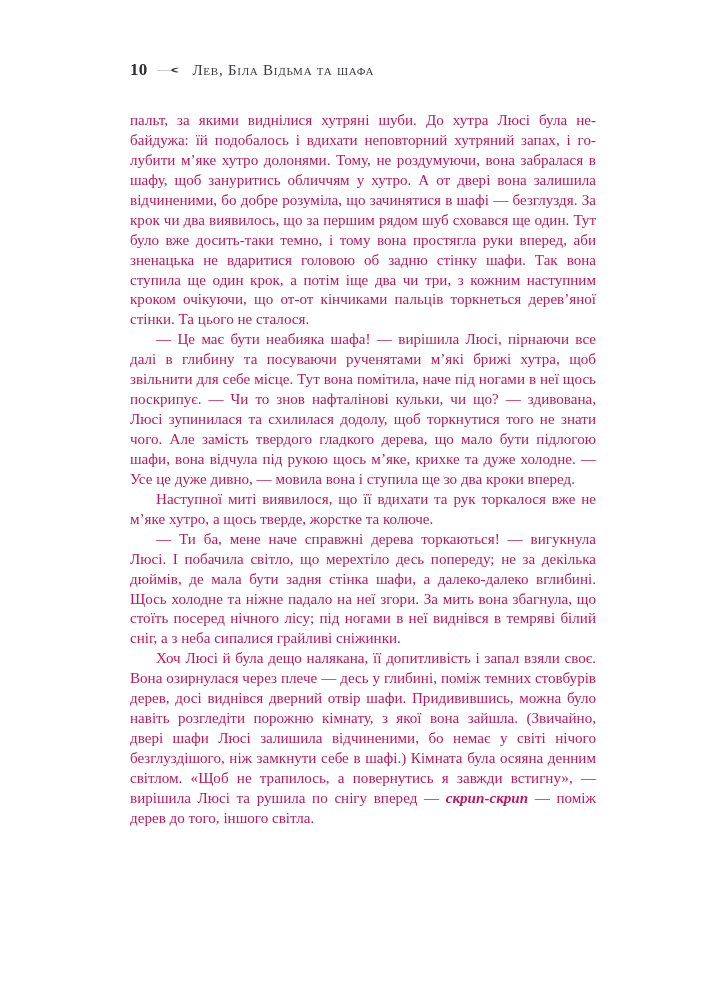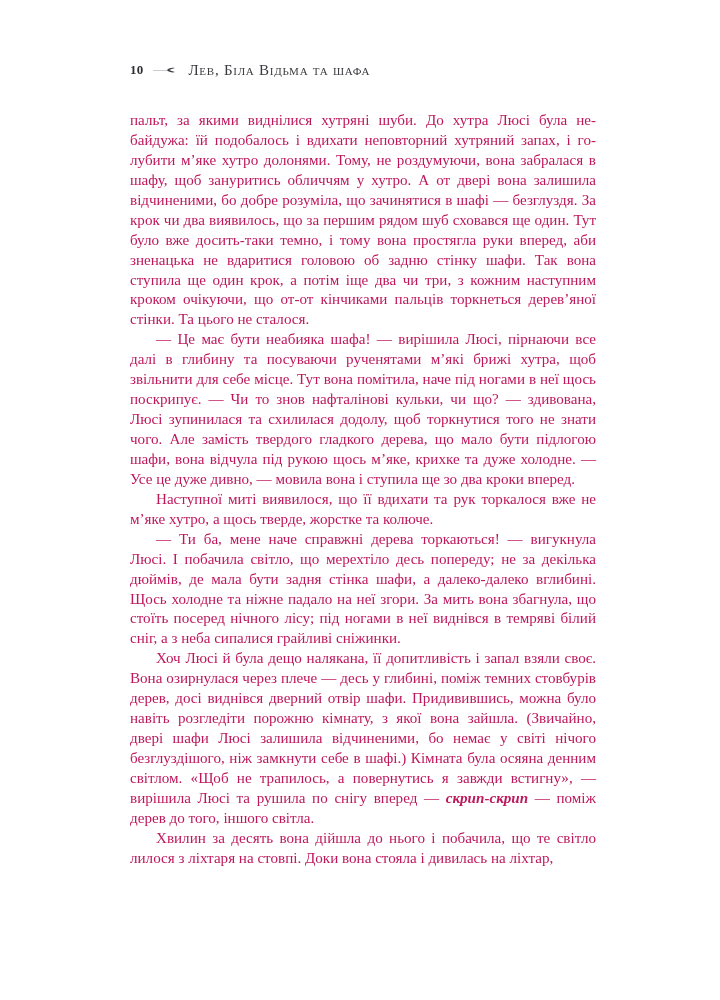--- a/index.html
+++ b/index.html
@@ -24,21 +24,21 @@
   
   .running-head {
     display: flex;
     align-items: center;
     height: 20px;
     margin-bottom: 31px;
     color: #3b3b3f;
     font-family: "Liberation Serif", "DejaVu Serif", serif;
   }
   .folio {
-    font-size: 13px;
+    font-size: 17px;
     font-weight: bold;
     letter-spacing: 0.2px;
     color: #2e2e33;
     text-align: center;
   }
   .head-ornament {
     position: relative;
     width: 26px;
     height: 10px;
     margin: 0 9px 0 10px;
@@ -92,17 +92,16 @@
     </div>
 
     <div class="body-text">
       <p class="no-indent">пальт, за якими виднілися хутряні шуби. До хутра Люсі була не­байдужа: їй подобалось і вдихати неповторний хутряний запах, і го­лубити м’яке хутро долонями. Тому, не роздумуючи, вона забралася в шафу, щоб зануритись обличчям у хутро. А от двері вона залиши­ла відчиненими, бо добре розуміла, що зачинятися в шафі — без­глуздя. За крок чи два виявилось, що за першим рядом шуб схова­вся ще один. Тут було вже досить-таки темно, і тому вона простягла руки вперед, аби зненацька не вдаритися головою об задню стінку шафи. Так вона ступила ще один крок, а потім іще два чи три, з кож­ним наступним кроком очікуючи, що от-от кінчиками пальців торк­неться дерев’яної стінки. Та цього не сталося.</p>
       <p>— Це має бути неабияка шафа! — вирішила Люсі, пірнаючи все далі в глибину та посуваючи рученятами м’які брижі хутра, щоб звільнити для себе місце. Тут вона помітила, наче під ногами в неї щось поскрипує. — Чи то знов нафталінові кульки, чи що? — зди­вована, Люсі зупинилася та схилилася додолу, щоб торкнутися того не знати чого. Але замість твердого гладкого дерева, що мало бути підлогою шафи, вона відчула під рукою щось м’яке, крихке та дуже холодне. — Усе це дуже дивно, — мовила вона і ступила ще зо два кроки вперед.</p>
       <p>Наступної миті виявилося, що її вдихати та рук торкалося вже не м’яке хутро, а щось тверде, жорстке та колюче.</p>
       <p>— Ти ба, мене наче справжні дерева торкаються! — вигукнула Люсі. І побачила світло, що мерехтіло десь попереду; не за декілька дюймів, де мала бути задня стінка шафи, а далеко-далеко вглибині. Щось холодне та ніжне падало на неї згори. За мить вона збагнула, що стоїть посеред нічного лісу; під ногами в неї виднівся в темряві білий сніг, а з неба сипалися грайливі сніжинки.</p>
       <p>
         <span>Хоч Люсі й була дещо налякана, її допитливість і запал взяли своє. Вона озирнулася через плече — десь у глибині, поміж темних стовбурів дерев, досі виднівся дверний отвір шафи. Придивившись, можна було навіть розгледіти порожню кімнату, з якої вона зайшла. (Звичайно, двері шафи Люсі залишила відчиненими, бо немає у світі нічого безглуздішого, ніж замкнути себе в шафі.) Кімната була осяяна денним світлом. «Щоб не трапилось, а повернутись я завжди встигну», — вирішила Люсі та рушила по снігу вперед — </span><i>скрип-скрип</i><span> — поміж дерев до того, іншого світла.</span>
       </p>
-      <p>Хвилин за десять вона дійшла до нього і побачила, що те світло лилося з ліхтаря на стовпі. Доки вона стояла і дивилась на ліхтар,</p>
     </div>
 
   </div>
 </div>
 
 </body></html>

